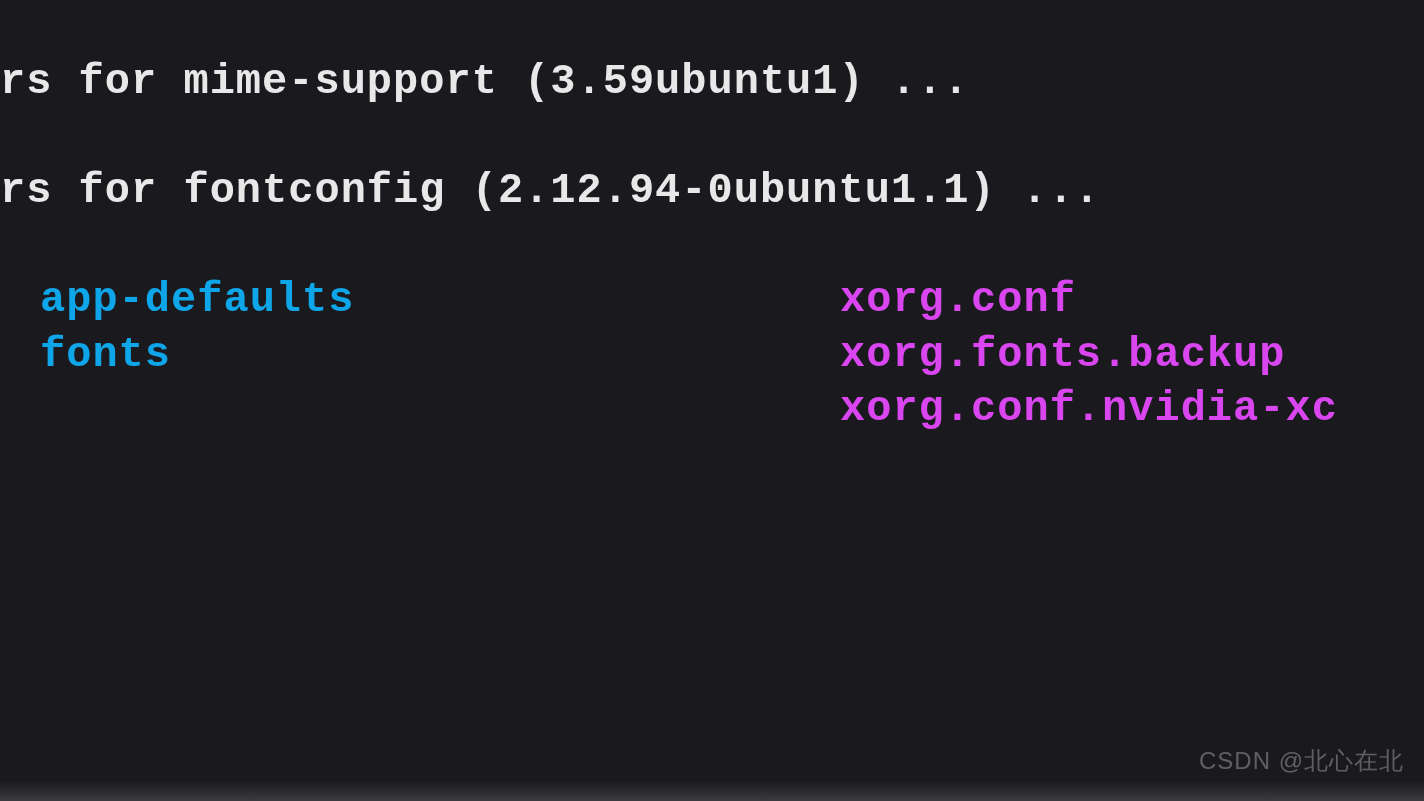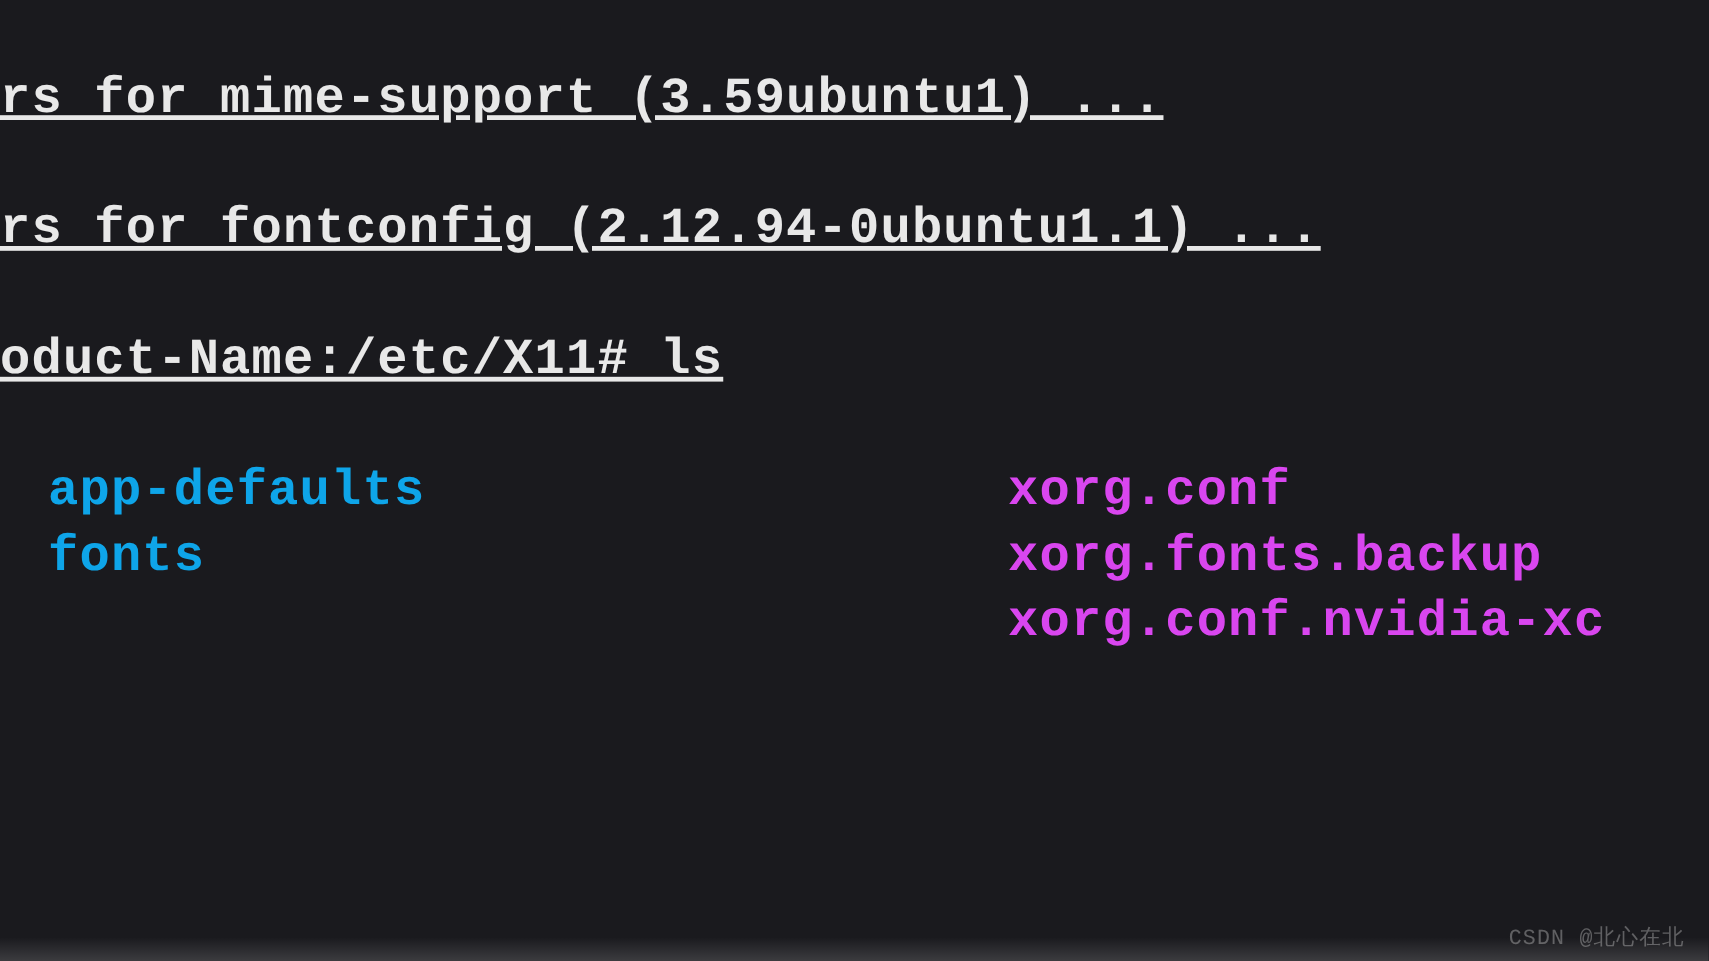--- a/index.html
+++ b/index.html
@@ -19,21 +19,20 @@
       letter-spacing: 1px;
       position: relative;
     }
     .terminal {
       padding: 0;
       line-height: 1.3;
       white-space: pre;
     }
     .line {
       display: block;
-      text-decoration: underline;
     }
     .dir {
       color: #0ea5e9;
     }
     .white {
       color: #d946ef;
     }
     .ls-output {
       display: flex;
       margin-left: 0;
@@ -44,43 +43,42 @@
     }
     .ls-col1 {
       width: 840px;
       padding-left: 40px;
     }
     .ls-col2 {
       flex: 1;
     }
     .watermark {
       position: absolute;
-      bottom: 8px;
+      bottom: 24px;
       right: 20px;
       color: rgba(200,200,200,0.4);
-      font-size: 18px;
-      font-family: Liberation Mono, monospace;
+      font-size: 24px;
+      font-family: Liberation Sans, sans-serif;
       font-weight: normal;
     }
     .frame-edge {
       position: absolute;
       bottom: 0;
       left: 0;
       width: 100%;
       height: 20px;
       background: linear-gradient(to bottom, transparent, rgba(255,255,255,0.15));
     }
   </style>
 </head>
 <body>
 
 <div class="terminal">
 <span class="line">rs for mime-support (3.59ubuntu1) ...</span>
 <span class="line">rs for fontconfig (2.12.94-0ubuntu1.1) ...</span>
-<span class="line">oduct-Name:/etc/X11# ls</span>
 <div class="ls-output">
 <div class="ls-col ls-col1">
 <span class="dir">app-defaults</span>
 <span class="dir">fonts</span>
 
 
 
 </div>
 <div class="ls-col ls-col2">
 <span class="white">xorg.conf</span>

